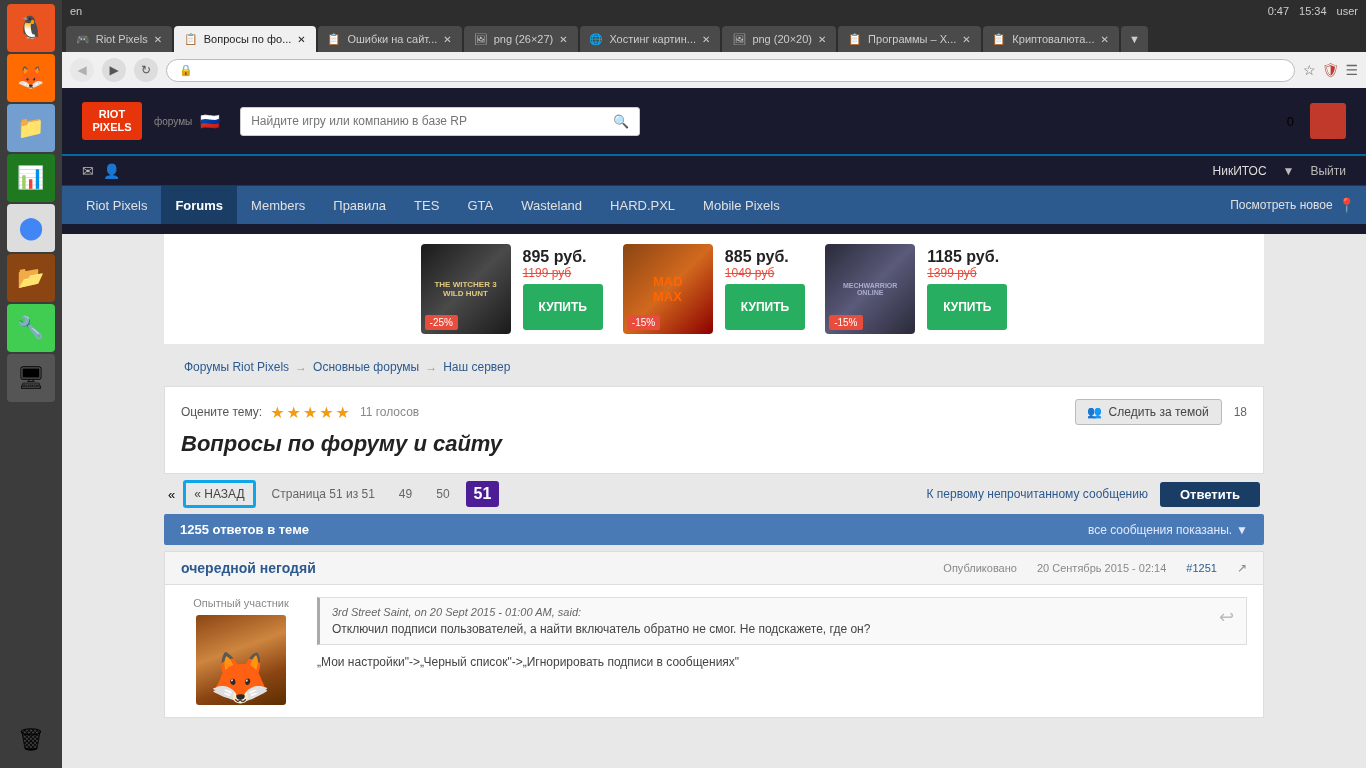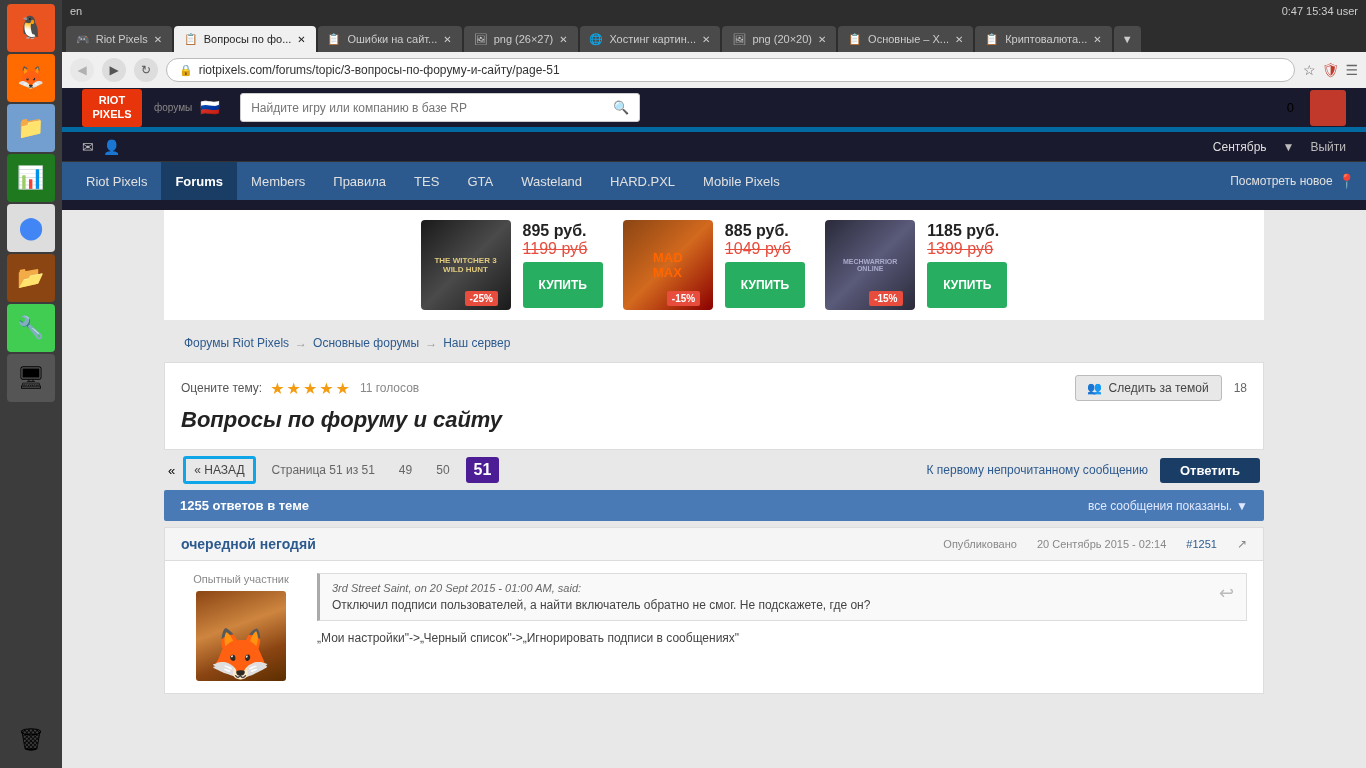--- a/index.html
+++ b/index.html
@@ -10,21 +10,21 @@
       background: #2d2d2d;
       height: 22px;
       display: flex;
       align-items: center;
       justify-content: space-between;
       padding: 0 8px;
       color: #ccc;
       font-size: 11px;
     }
     .os-bar-left { display: flex; align-items: center; gap: 6px; }
-    .os-bar-right { display: flex; align-items: center; gap: 3px; }
+    .os-bar-right { display: flex; align-items: center; gap: 10px; }
 
     
     .browser-chrome {
       background: #3c3c3c;
     }
     .tab-bar {
       background: #2d2d2d;
       display: flex;
       align-items: flex-end;
       height: 30px;
@@ -103,22 +103,22 @@
     .address-actions { display: flex; align-items: center; gap: 6px; }
     .star-btn, .rp-btn, .menu-btn {
       cursor: pointer;
       color: #666;
       font-size: 14px;
     }
 
     
     .site-header {
       background: #1a1a2e;
-      border-bottom: 5px solid #0369a1;
-      height: 44px;
+      border-bottom: 2px solid #0369a1;
+      height: 68px;
       display: flex;
       align-items: center;
       padding: 0 20px;
       gap: 20px;
     }
     .logo-area {
       display: flex;
       align-items: center;
       gap: 8px;
     }
@@ -273,33 +273,32 @@
       font-weight: bold;
       padding: 4px;
     }
     .discount-badge {
       position: absolute;
       bottom: 4px;
       left: 4px;
       background: #e74c3c;
       color: #fff;
       font-size: 10px;
-      font-weight: bold;
+      font-weight: normal;
       padding: 2px 5px;
       border-radius: 2px;
-      margin-left: 40px;
     }
     .game-info { text-align: left; }
     .game-price-new {
       font-size: 16px;
       font-weight: bold;
       color: #222;
     }
     .game-price-old {
-      font-size: 16px;
+      font-size: 12px;
       color: #e74c3c;
       text-decoration: line-through;
     }
     .buy-btn {
       background: #27ae60;
       color: #fff;
       border: none;
       padding: 16px 16px;
       font-size: 12px;
       font-weight: bold;
@@ -647,38 +646,37 @@
         <span>Хостинг картин...</span>
         <span class="tab-close">✕</span>
       </div>
       <div class="tab">
         <span>🖼</span>
         <span>png (20×20)</span>
         <span class="tab-close">✕</span>
       </div>
       <div class="tab">
         <span>📋</span>
-        <span>Основные – Х...</span>
+        <span>Программы – Х...</span>
         <span class="tab-close">✕</span>
       </div>
       <div class="tab">
         <span>📋</span>
         <span>Криптовалюта...</span>
         <span class="tab-close">✕</span>
       </div>
       <div class="tab-more">▼</div>
     </div>
 
     <div class="address-bar">
       <div class="nav-btn disabled">◀</div>
       <div class="nav-btn">▶</div>
       <div class="nav-btn">↻</div>
       <div class="url-bar">
         <span class="url-lock">🔒</span>
-        <span>riotpixels.com/forums/topic/3-вопросы-по-форуму-и-сайту/page-51</span>
       </div>
       <div class="address-actions">
         <span class="star-btn">☆</span>
         <span class="rp-btn" style="color:#c0392b;">🛡</span>
         <span class="menu-btn">☰</span>
       </div>
     </div>
   </div>
 
   <div class="site-header">
@@ -700,21 +698,21 @@
       <span>0</span>
       <div class="avatar-placeholder"></div>
     </div>
   </div>
 
   <div class="top-nav-bar">
     <span class="top-nav-icon">✉</span>
     <span class="top-nav-icon" style="margin-left:10px;">👤</span>
     <div class="spacer"></div>
     <div class="top-nav-user">
-      <span class="username">Сентябрь</span>
+      <span class="username">НикИТОС</span>
       <span>▼</span>
       <span>Выйти</span>
     </div>
   </div>
 
   <div class="forum-nav">
     <a class="forum-nav-item">Riot Pixels</a>
     <a class="forum-nav-item active">Forums</a>
     <a class="forum-nav-item">Members</a>
     <a class="forum-nav-item">Правила</a>

